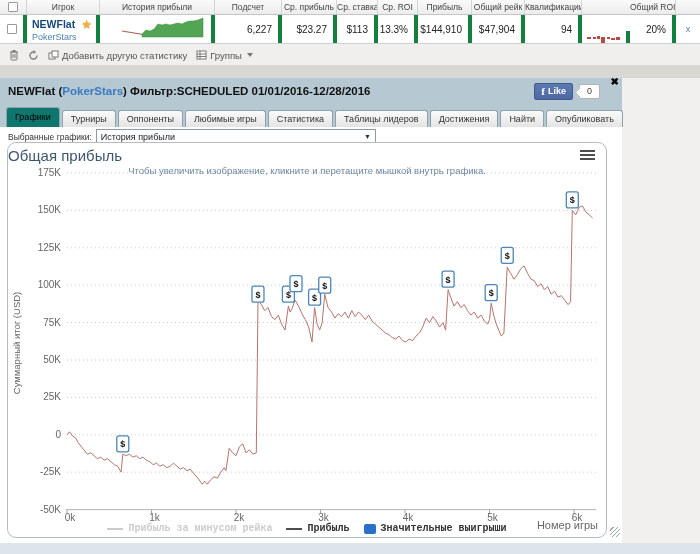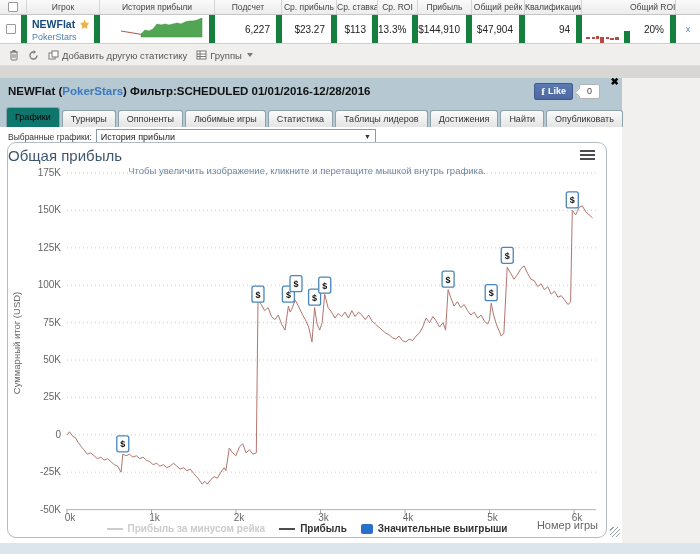--- a/index.html
+++ b/index.html
@@ -4,21 +4,21 @@
 <style>
   * { box-sizing: border-box; margin:0; padding:0; }
   html,body { width:700px; height:554px; overflow:hidden; }
   body { position:relative; font-family:"Liberation Sans",sans-serif; background:#f1f0ee; }
 
   
   .top-table { position:absolute; top:0; left:0; width:700px; background:#a21caf;border-radius:22px; }
   .thead { display:flex; height:15px; background:linear-gradient(#fafafa,#ececec); border-bottom:1px solid #c6c6c6; }
   .th { font-size:8.5px; color:#444; text-align:center; line-height:14px; border-right:1px solid #d5d5d5; white-space:nowrap; overflow:hidden; }
   .trow { display:flex; height:29px; background:#fff; border-bottom:1px solid #cfcfcf; }
-  .td { border-right:6px solid #15803d; position:relative; overflow:hidden; }
+  .td { border-right:4px solid #15803d; position:relative; overflow:hidden; }
   .c0{width:27px;} .c1{width:73px;} .c2{width:115px;} .c3{width:67px;} .c4{width:55px;}
   .c5{width:41px;} .c6{width:40px;} .c7{width:54px;} .c8{width:53px;} .c9{width:57px;}
   .c10{width:48px;margin-top:16px;} .c11{width:46px;} .c12{width:24px; border-right:none;}
   .num { font-size:10px; color:#222; text-align:right; line-height:29px; padding-right:6px; }
   .cb { width:10px; height:10px; background:#fff; border:1px solid #9a9a9a; border-radius:1px; margin:2px auto 0; }
   .trow .cb { margin-top:9px; }
   .player-cell { padding:3px 0 0 5px; }
   .player-name { font-size:10.5px; font-weight:bold; color:#15497a; }
   .player-site { font-size:9px; color:#4d7fae; margin-top:2px; }
   .star { position:absolute; top:2px; right:4px; font-size:12px; color:#f2b33d; text-shadow:0 1px 1px #c89b4b; }
@@ -59,21 +59,21 @@
   .sel-arrow { font-size:7px; color:#333; }
 
   
   .chart-box { position:absolute; left:7px; top:15px; width:600px; height:396px; border:1px solid #b3bcc2; border-radius:9px; background:#fff; }
   .chart-title { position:absolute; top:4px; width:100%; text-align:left; font-size:15px; color:#3e576f; }
   .chart-subtitle { position:absolute; top:22px; width:100%; text-align:center; font-size:9.5px; color:#6d869f; }
   .burger { position:absolute; top:7px; right:11px; width:15px; cursor:default; }
   .burger span { display:block; height:2px; background:#4d4d4d; margin-bottom:2px; }
   .chart-svg { position:absolute; left:0; top:0; }
   .legend { position:absolute; bottom:3px; left:0; width:100%; display:flex; justify-content:center; gap:14px;
-            font-size:10px; font-weight:bold; align-items:center; }
+            font-size:10px; font-weight:bold; align-items:center;font-family:Liberation Mono, monospace; }
   .legend-item { display:flex; align-items:center; gap:5px; }
   .legend-dash { width:16px; height:0; border-top:2px solid; }
   .legend-sq { width:12px; height:10px; border-radius:2px; }
   .xaxis-title { position:absolute; right:8px; bottom:6px; font-size:11px; color:#666;margin-top:32px; }
   .resize-handle { position:absolute; right:2px; bottom:6px; width:10px; height:10px;
                    background:repeating-linear-gradient(135deg, transparent 0 2px, #9aa4aa 2px 3px); }
   .bottom-strip { position:absolute; top:543px; left:0; width:700px; height:11px; background:#dce5eb; }
 </style>
 </head>
 <body>

